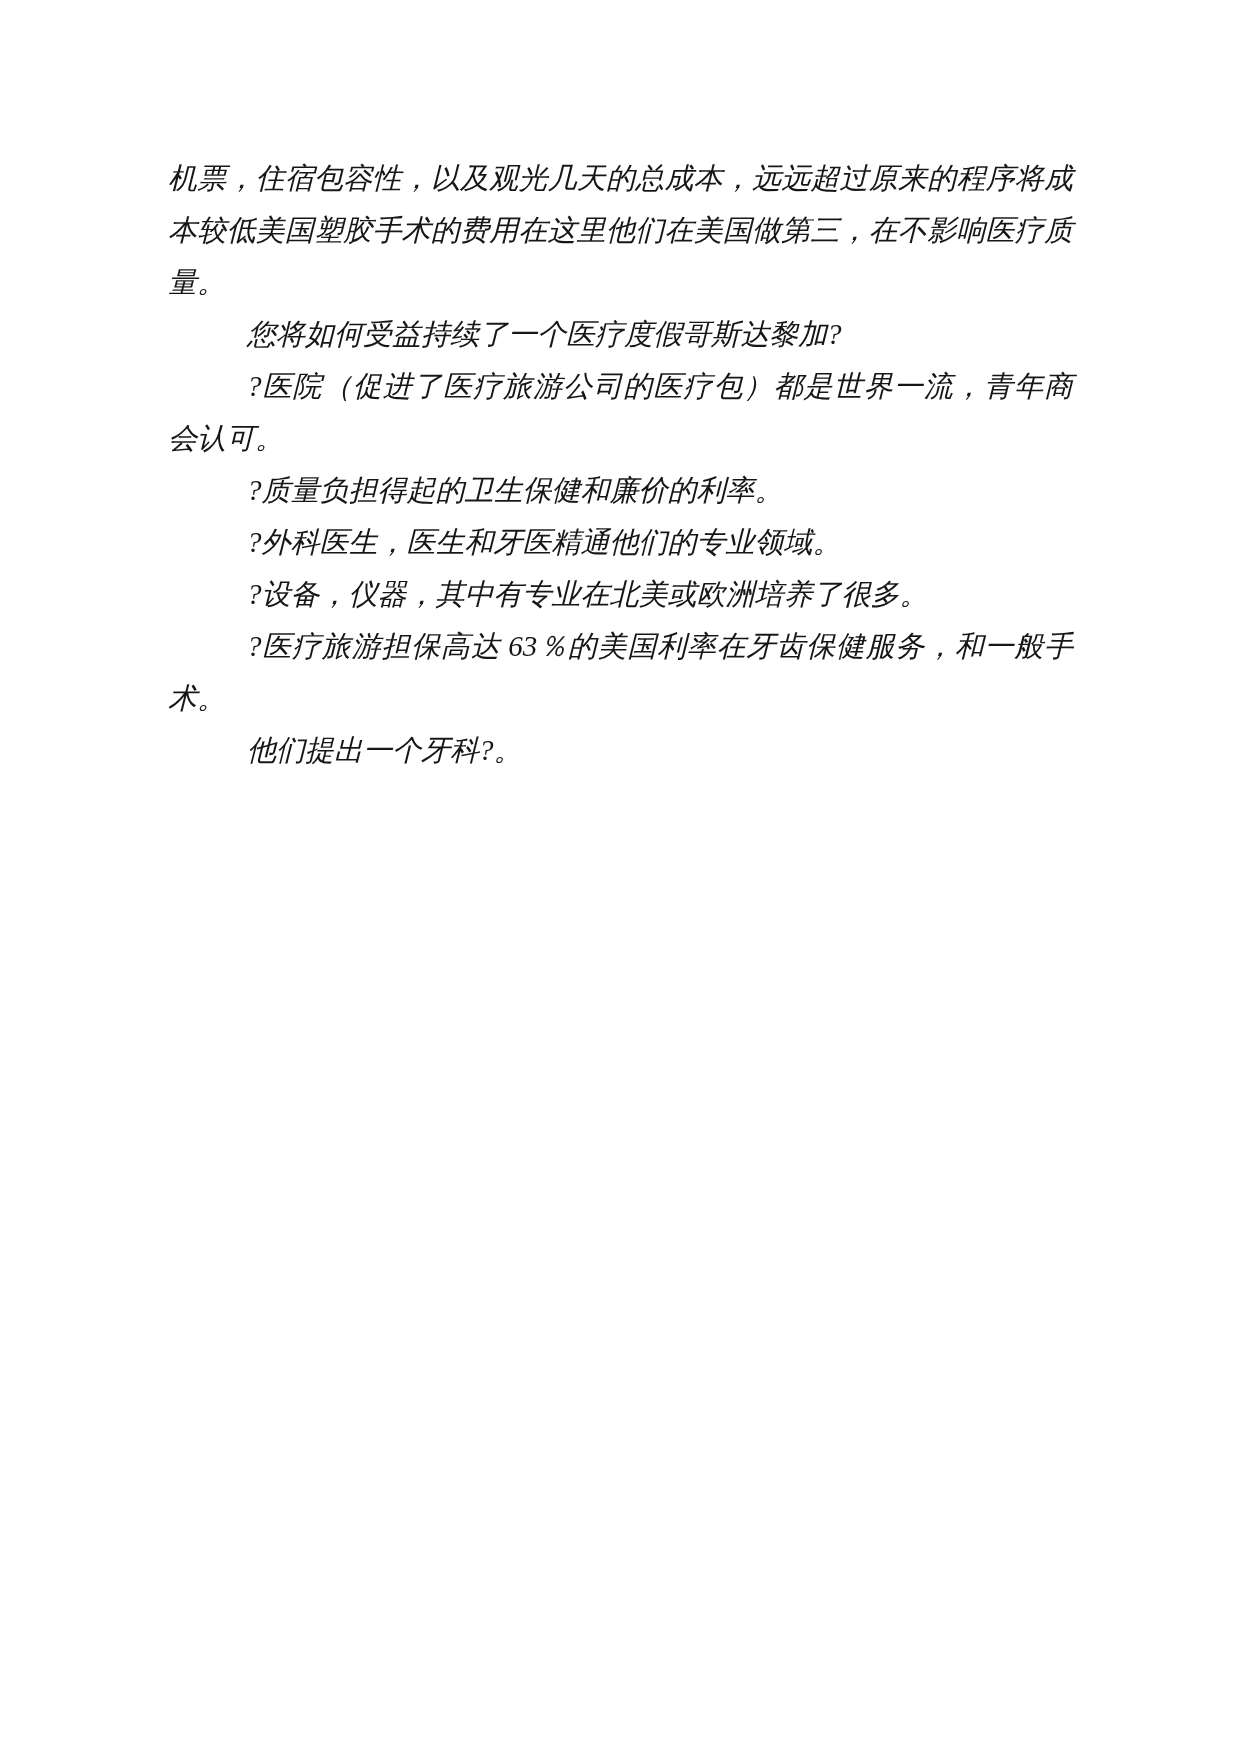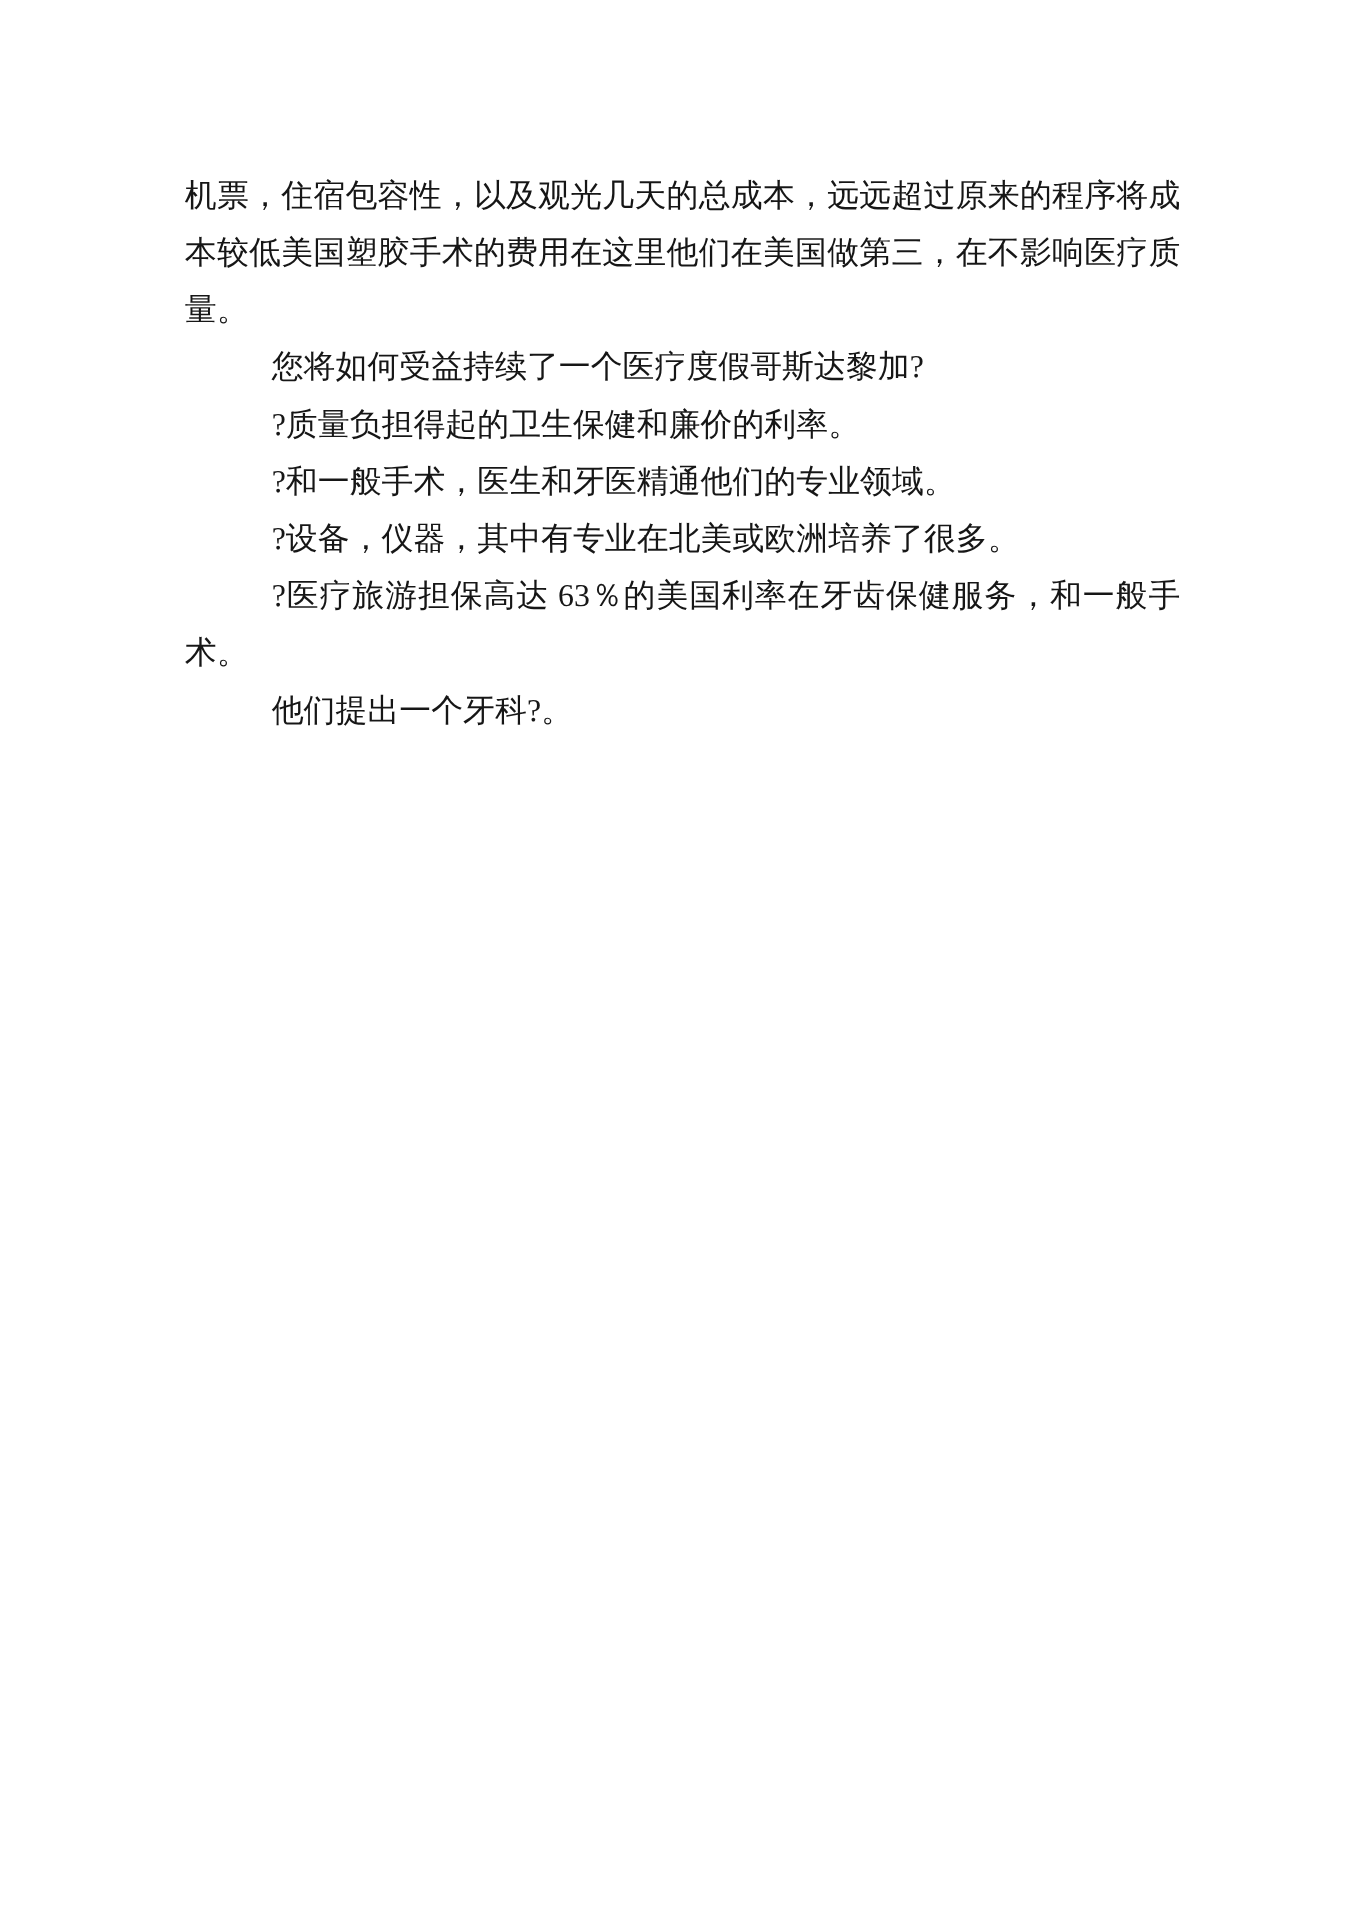--- a/index.html
+++ b/index.html
@@ -18,35 +18,37 @@
   .content {
     position: absolute;
     left: 168px;
     top: 152px;
     width: 905px;
     font-size: 29px;
     line-height: 52px;
     color: #161616;
     text-align: justify;
     text-justify: inter-ideograph;
+    font-style: italic;
   }
   .content p {
     margin: 0;
     padding: 0;
   }
   .content p.indent {
     text-indent: 79px;
   }
 </style>
 </head>
 <body>
 
 <div class="page">
   <div class="content">
     <p class="para">机票，住宿包容性，以及观光几天的总成本，远远超过原来的程序将成本较低美国塑胶手术的费用在这里他们在美国做第三，在不影响医疗质量。</p>
     <p class="para indent">您将如何受益持续了一个医疗度假哥斯达黎加?</p>
+    <p class="para indent">?医院（促进了医疗旅游公司的医疗包）都是世界一流，青年商会认可。</p>
     <p class="para indent">?质量负担得起的卫生保健和廉价的利率。</p>
-    <p class="para indent">?和一般手术，医生和牙医精通他们的专业领域。</p>
+    <p class="para indent">?外科医生，医生和牙医精通他们的专业领域。</p>
     <p class="para indent">?设备，仪器，其中有专业在北美或欧洲培养了很多。</p>
     <p class="para indent">?医疗旅游担保高达 63％的美国利率在牙齿保健服务，和一般手术。</p>
     <p class="para indent">他们提出一个牙科?。</p>
   </div>
 </div>
 
 </body></html>

